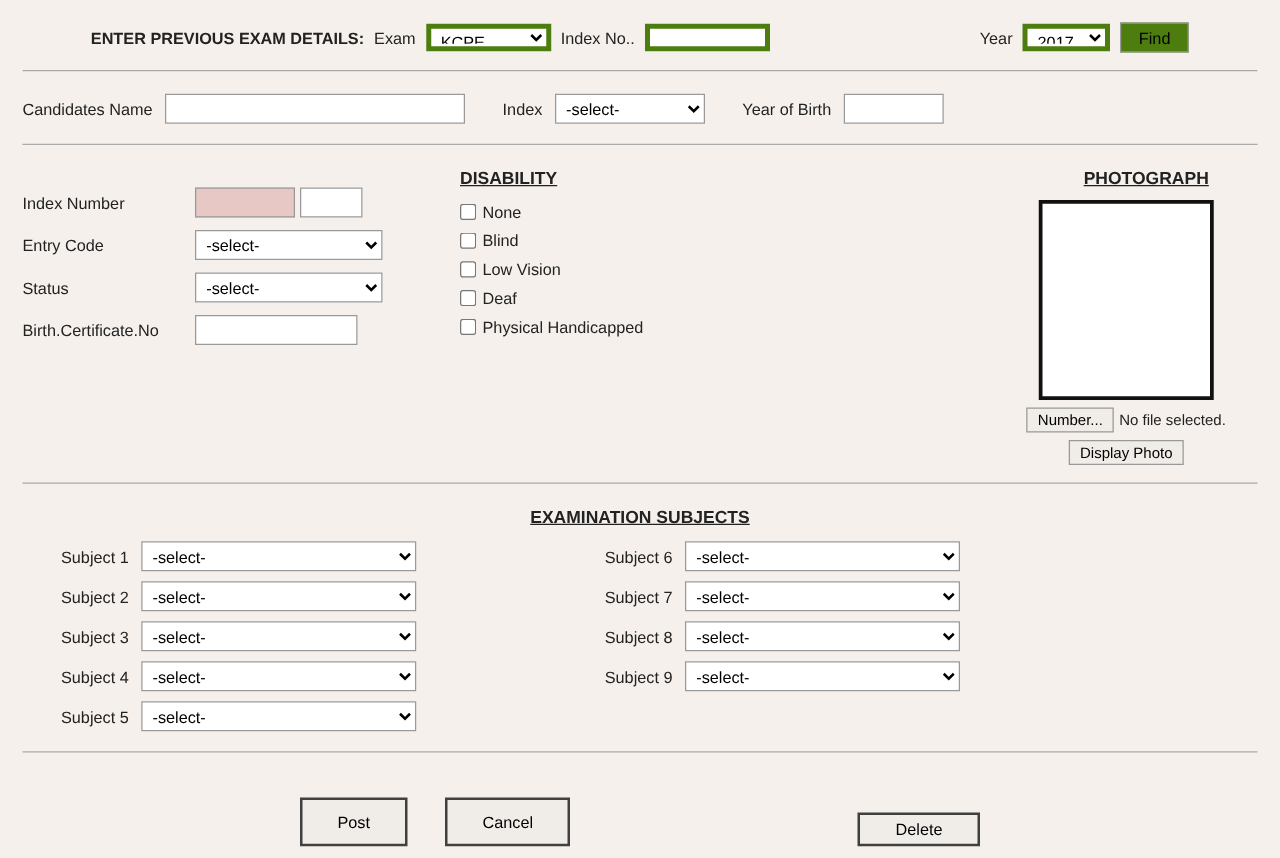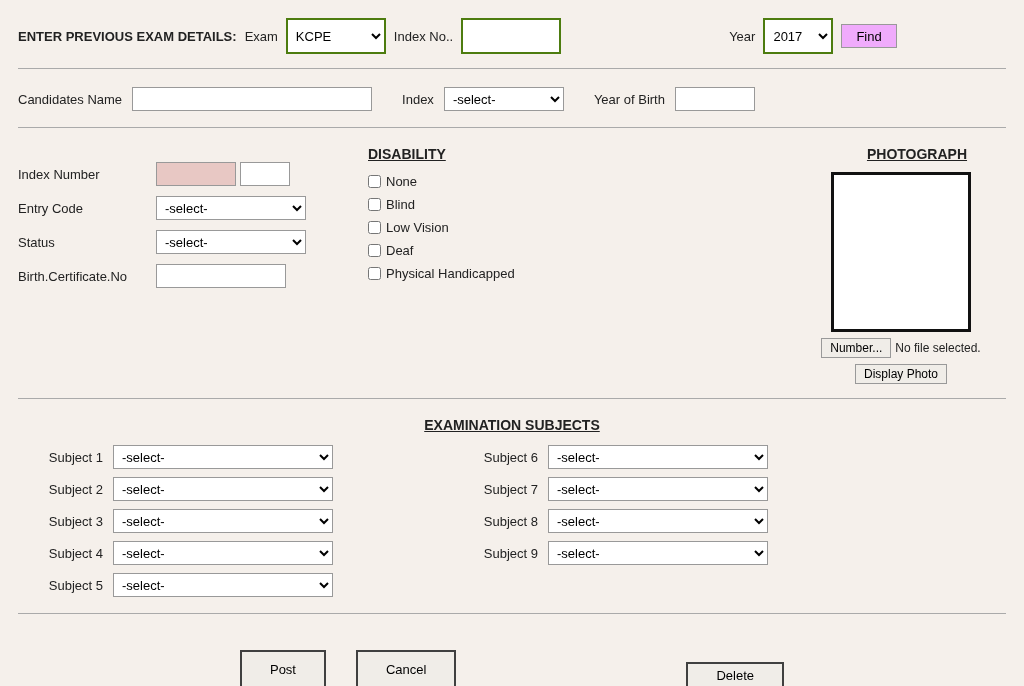--- a/index.html
+++ b/index.html
@@ -20,35 +20,36 @@
       border-top: 1px solid #aaa;
       margin: 8px 0;
     }
     
     .top-row {
       display: flex;
       align-items: center;
       gap: 8px;
       padding: 8px 0 6px 0;
       flex-wrap: wrap;
+      justify-content: center;
     }
     .top-row label {
       font-weight: bold;
       font-size: 13px;
     }
     .top-row select, .top-row input[type="text"] {
-      border: 2px solid #4d7c0f;
+      border: 4px solid #4d7c0f;
       background: #fff;
       padding: 2px 4px;
       font-size: 13px;
-      height: 36px;
+      height: 22px;
     }
     .top-row .find-btn {
       border: 1px solid #999;
-      background: #f0abfc;
+      background: #4d7c0f;
       padding: 2px 14px;
       font-size: 13px;
       cursor: pointer;
       height: 24px;
     }
     
     .cand-row {
       display: flex;
       align-items: center;
       gap: 10px;

